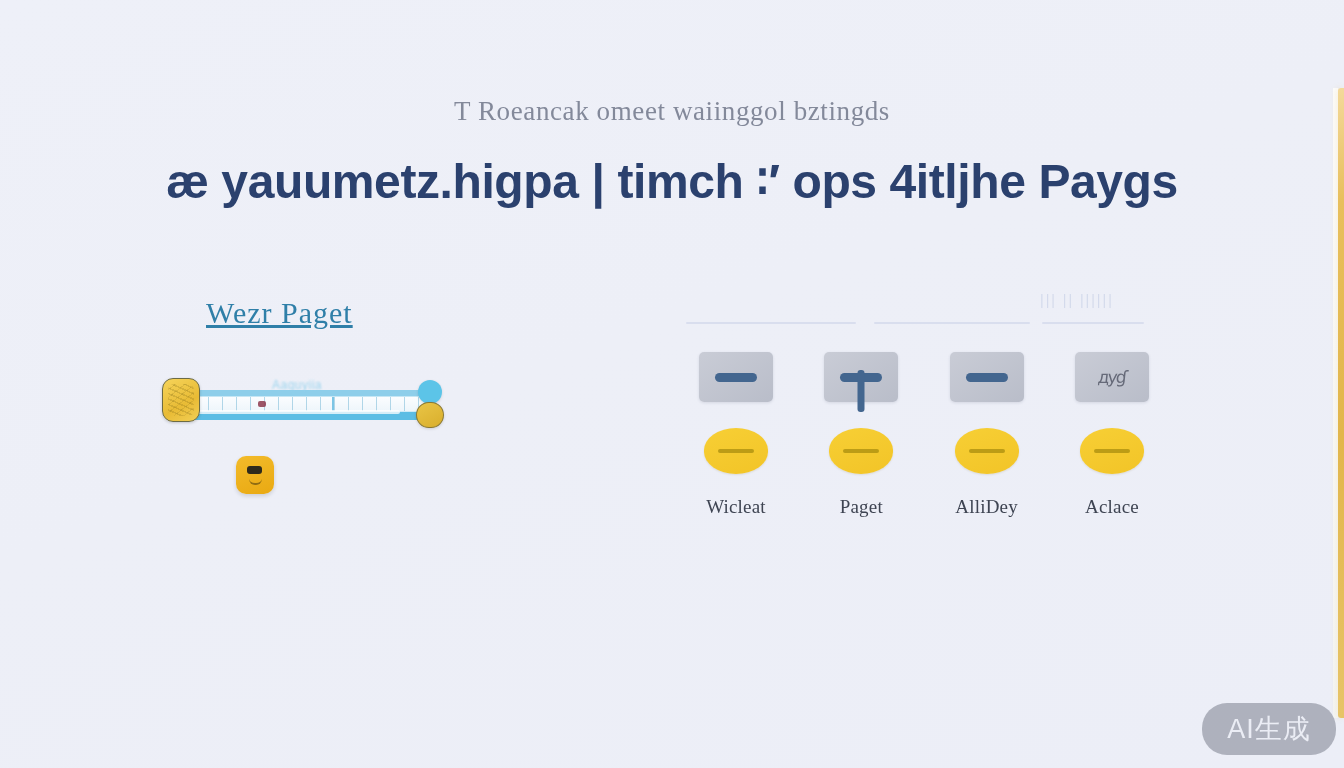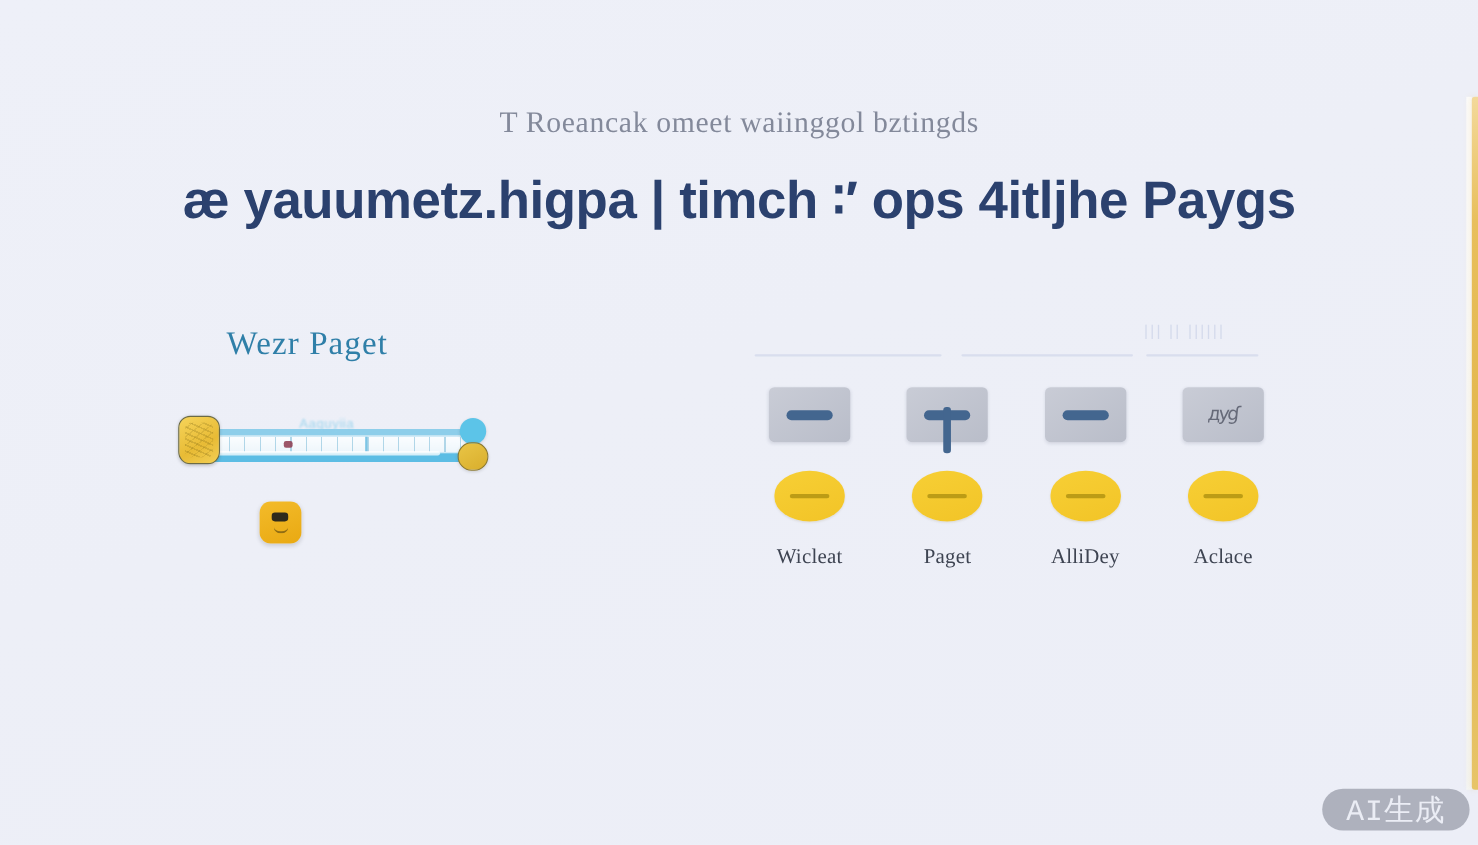--- a/index.html
+++ b/index.html
@@ -76,20 +76,21 @@
     top: 296px;
     width: 300px;
   }
   .panel-heading {
     font-family: "Liberation Serif", serif;
     font-size: 30px;
     color: #2f7fa8;
     letter-spacing: 1px;
     filter: blur(0.25px);
     padding-left: 46px;
+    text-decoration: underline;
   }
 
   .slider-wrap {
     position: relative;
     margin-top: 46px;
     height: 54px;
     width: 276px;
   }
   .track-top {
     position: absolute;
@@ -352,30 +353,30 @@
     letter-spacing: 0.2px;
     filter: blur(0.15px);
   }
 
   
   .watermark {
     position: absolute;
     right: 8px;
     bottom: 13px;
     width: 134px;
-    height: 38px;
+    height: 52px;
     border-radius: 25px;
     background: rgba(150,154,166,0.72);
     display: flex;
     align-items: center;
     justify-content: center;
     color: rgba(238,240,248,0.95);
     font-size: 27px;
     letter-spacing: 1px;
-    font-family: Liberation Mono, monospace;
+    font-family: Liberation Sans, sans-serif;
   }
 </style>
 </head>
 <body>
 
 <div id="page">
 
   <div class="edge-strip-inner"></div>
   <div class="edge-strip"></div>
 

